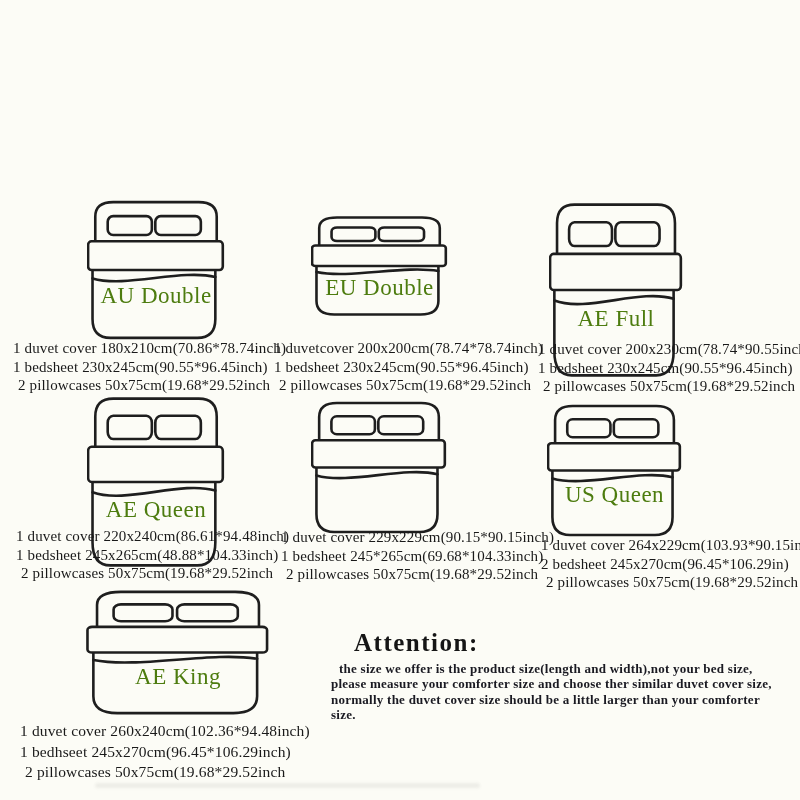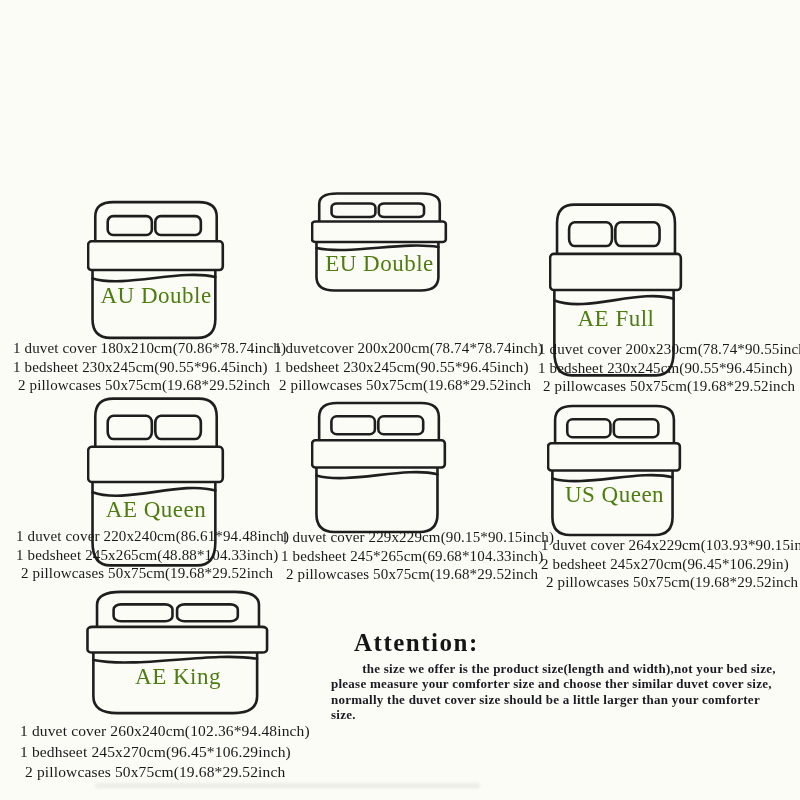--- a/index.html
+++ b/index.html
@@ -16,21 +16,21 @@
   .bed-art{position:absolute;left:0;top:0;width:100%;height:100%;}
   .bed-art svg{display:block;width:100%;height:100%;}
   .st{fill:none;stroke:#1e1e1e;stroke-width:2.6;vector-effect:non-scaling-stroke;stroke-linecap:round;}
   .bandfill{fill:#fcfcf6;}
   .bed-label{
     position:absolute;left:0;right:0;top:59%;text-align:center;
     font-size:23px;letter-spacing:.5px;color:#4d7c0f;white-space:nowrap;
   }
 
   .b1{left:87px;top:200px;width:138px;height:140px;}
-  .b2{left:311px;top:192px;width:137px;height:100px;}
+  .b2{left:311px;top:216px;width:137px;height:100px;}
   .b3{left:549px;top:202px;width:134px;height:176px;}
   .b4{left:87px;top:396px;width:138px;height:172px;}
   .b5{left:311px;top:401px;width:136px;height:133px;}
   .b6{left:547px;top:404px;width:135px;height:133px;}
   .b7{left:86px;top:590px;width:184px;height:125px;}
 
   
   .specs{position:absolute;font-size:15px;color:#191919;letter-spacing:.15px;}
   .specs div{line-height:18.6px;white-space:nowrap;}
   .specs div:nth-child(3){margin-left:5px;}
@@ -46,21 +46,21 @@
   
   .att-title{
     position:absolute;left:354px;top:629px;
     font-size:25px;font-weight:bold;letter-spacing:1.5px;color:#151515;white-space:nowrap;
   }
   .att-body{
     position:absolute;left:331px;top:661px;width:456px;
     font-size:13px;font-weight:bold;line-height:15.3px;letter-spacing:.25px;color:#1a1a22;
   }
   .att-body div{white-space:nowrap;}
-  .att-body div:first-child{margin-left:20px;text-align:center;}
+  .att-body div:first-child{margin-left:8px;}
 
   
   .smudge{
     position:absolute;left:95px;top:783px;width:385px;height:5px;
     background:#80807a;opacity:.12;border-radius:3px;filter:blur(1.5px);
   }
 </style>
 </head>
 <body>
 

